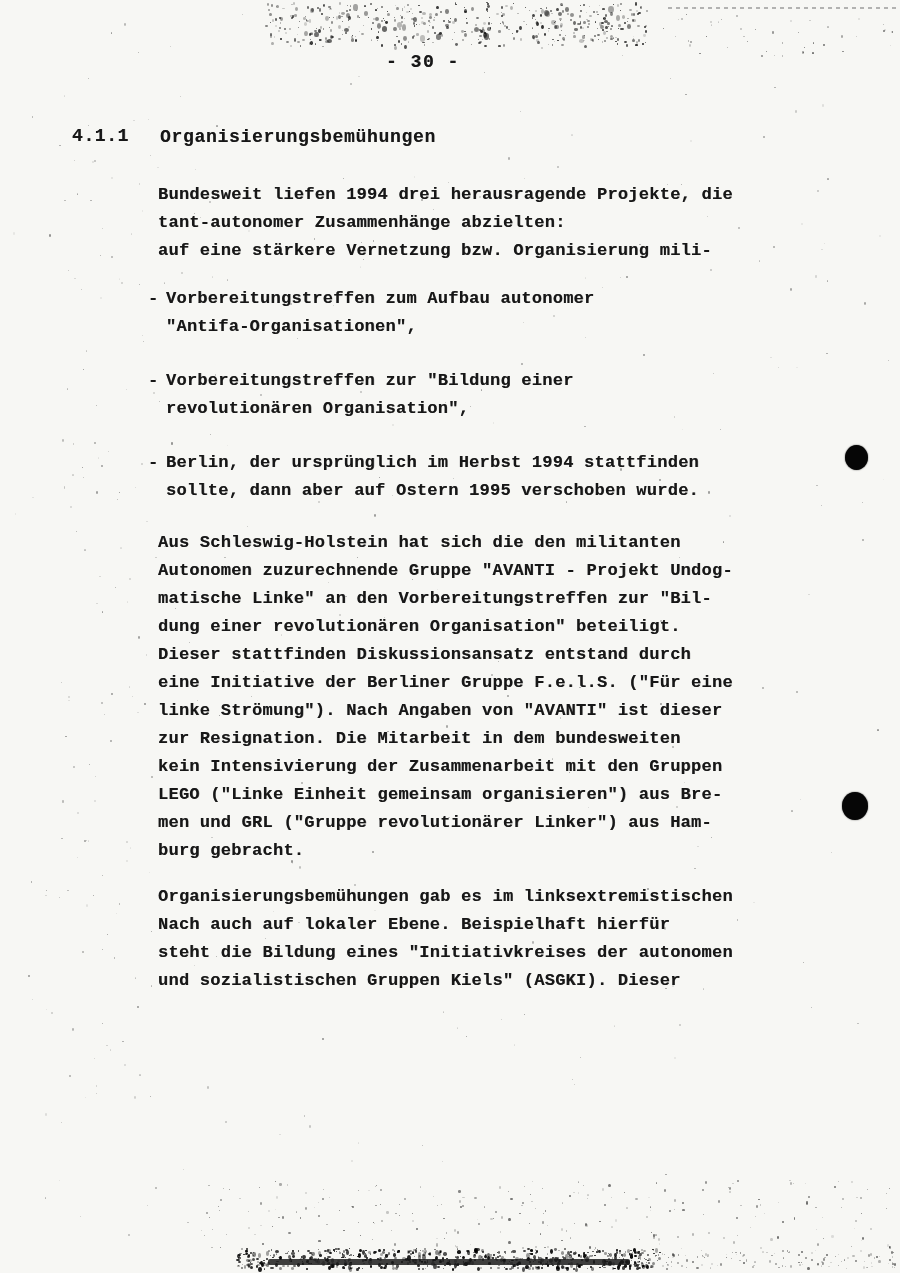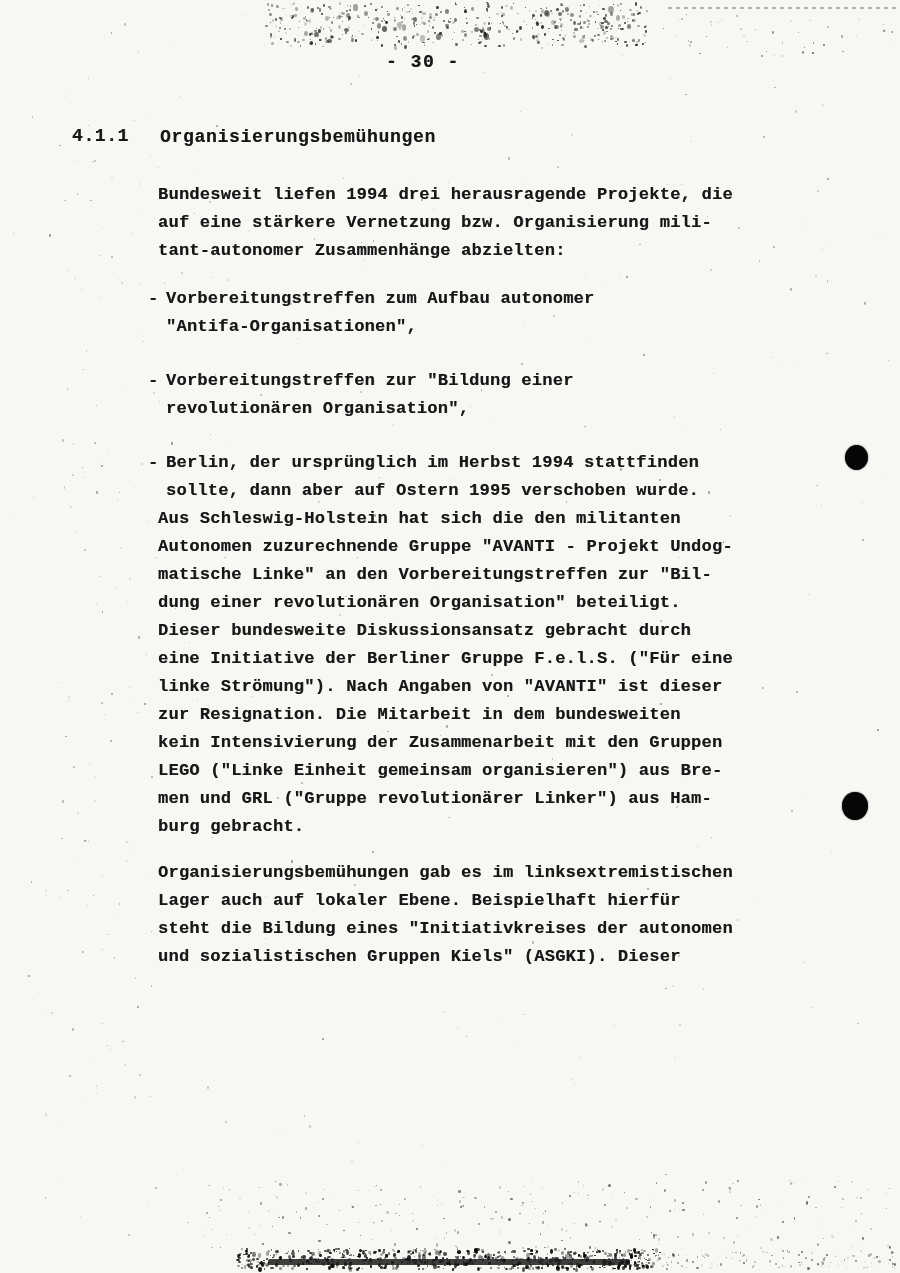--- a/index.html
+++ b/index.html
@@ -26,21 +26,21 @@
   .body-col{
     position:absolute;left:158px;top:181px;width:640px;
     font-size:17px;line-height:28px;letter-spacing:0.25px;
   }
   .line{height:28px;}
   .bullet{position:relative;padding-left:8px;}
   .bullet .dash{position:absolute;left:-10px;top:0;}
   .b1{margin-top:20px;}
   .b2{margin-top:26px;}
   .b3{margin-top:26px;}
-  .para2{}
+  .para2{margin-top:24px;}
   .para3{margin-top:18px;}
   .ink-dot{position:absolute;background:#060606;border-radius:50%;box-shadow:0 0 1.5px rgba(0,0,0,.8);}
   .dot1{left:845px;top:445px;width:23px;height:25px;}
   .dot2{left:842px;top:792px;width:26px;height:28px;}
   #noise-layer{position:absolute;left:0;top:0;width:900px;height:1273px;pointer-events:none;}
   #noise-layer i{position:absolute;display:block;border-radius:50%;background:#000;}
   .top-dotline{
     position:absolute;left:668px;top:7px;width:232px;height:2px;
     background:repeating-linear-gradient(90deg,#8d8d8d 0 4px,transparent 4px 8px);
     opacity:.65;
@@ -1910,22 +1910,22 @@
 
   <div class="heading">
     <span class="sec-num txt">4.1.1</span>
     <span class="sec-title txt">Organisierungsbemühungen</span>
   </div>
 
   <div class="body-col">
 
     <div class="intro">
       <div class="line txt">Bundesweit liefen 1994 drei herausragende Projekte, die</div>
+      <div class="line txt">tant-autonomer Zusammenhänge abzielten:</div>
       <div class="line txt">auf eine stärkere Vernetzung bzw. Organisierung mili-</div>
-      <div class="line txt">tant-autonomer Zusammenhänge abzielten:</div>
     </div>
 
     <div class="bullet b1">
       <span class="dash txt">-</span>
       <div class="line txt">Vorbereitungstreffen zum Aufbau autonomer</div>
       <div class="line txt">"Antifa-Organisationen",</div>
     </div>
 
     <div class="bullet b2">
       <span class="dash txt">-</span>
@@ -1937,33 +1937,33 @@
       <span class="dash txt">-</span>
       <div class="line txt">Berlin, der ursprünglich im Herbst 1994 stattfinden</div>
       <div class="line txt">sollte, dann aber auf Ostern 1995 verschoben wurde.</div>
     </div>
 
     <div class="para2">
       <div class="line txt">Aus Schleswig-Holstein hat sich die den militanten</div>
       <div class="line txt">Autonomen zuzurechnende Gruppe "AVANTI - Projekt Undog-</div>
       <div class="line txt">matische Linke" an den Vorbereitungstreffen zur "Bil-</div>
       <div class="line txt">dung einer revolutionären Organisation" beteiligt.</div>
-      <div class="line txt">Dieser bundesweite Diskussionsansatz gebracht durch</div>
+      <div class="line txt">Dieser stattfinden Diskussionsansatz entstand durch</div>
       <div class="line txt">eine Initiative der Berliner Gruppe F.e.l.S. ("Für eine</div>
       <div class="line txt">linke Strömung"). Nach Angaben von "AVANTI" ist dieser</div>
       <div class="line txt">zur Resignation. Die Mitarbeit in dem bundesweiten</div>
       <div class="line txt">kein Intensivierung der Zusammenarbeit mit den Gruppen</div>
       <div class="line txt">LEGO ("Linke Einheit gemeinsam organisieren") aus Bre-</div>
       <div class="line txt">men und GRL ("Gruppe revolutionärer Linker") aus Ham-</div>
       <div class="line txt">burg gebracht.</div>
     </div>
 
     <div class="para3">
       <div class="line txt">Organisierungsbemühungen gab es im linksextremistischen</div>
-      <div class="line txt">Lager auch auf lokaler Ebene. Beispielhaft hierfür</div>
+      <div class="line txt">Nach auch auf lokaler Ebene. Beispielhaft hierfür</div>
       <div class="line txt">steht die Bildung eines "Initiativkreises der autonomen</div>
       <div class="line txt">und sozialistischen Gruppen Kiels" (ASGKI). Dieser</div>
     </div>
 
   </div>
 
   <div class="ink-dot dot1"></div>
   <div class="ink-dot dot2"></div>
 
 </div>

